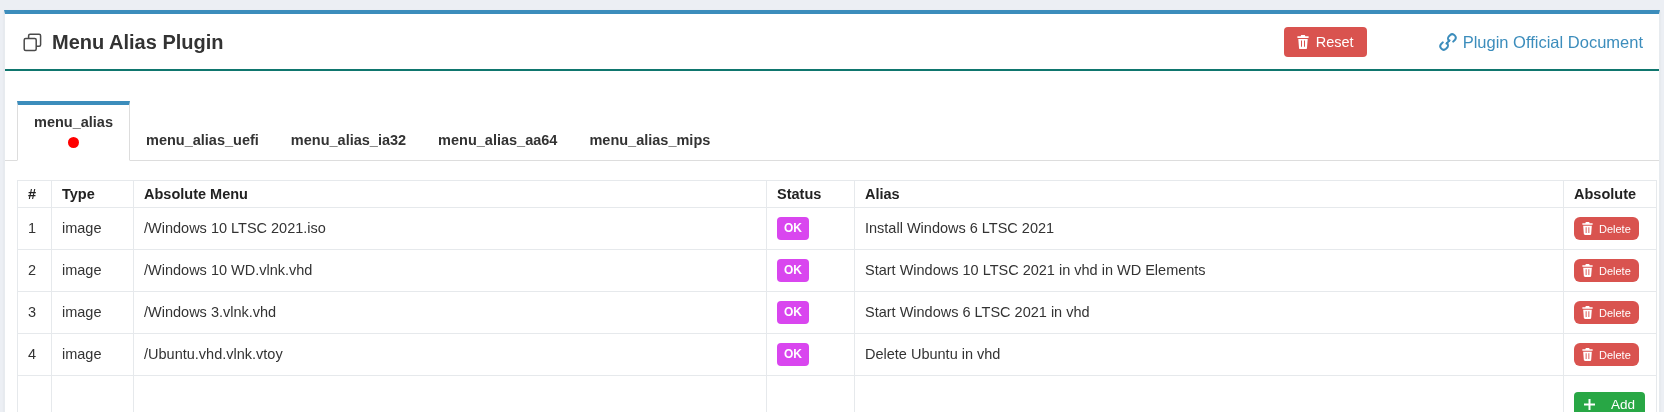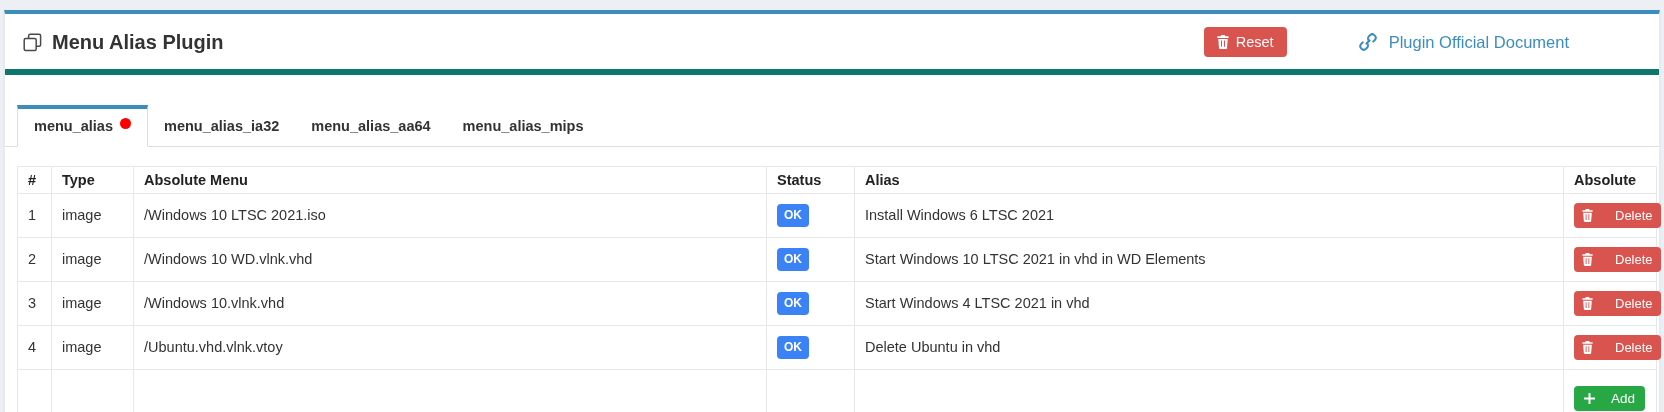--- a/index.html
+++ b/index.html
@@ -16,60 +16,61 @@
     border:1px solid #e7ebef;
     border-top:4px solid #3c8dbc;
     border-radius:0 0 3px 3px;
     box-shadow:0 1px 2px rgba(0,0,0,.08);
     min-height:394px;
   }
   
   .box-header {
     display:flex; align-items:center;
     padding:13px 16px 12px 18px;
-    border-bottom:6px solid #0f766e;
+    border-bottom:2px solid #0f766e;
   }
   .title-icon { display:inline-flex; margin-right:10px; }
   .page-title { font-size:20px; font-weight:bold; color:#333; margin:0; flex:1; }
   .btn { border:none; cursor:pointer; color:#fff; border-radius:4px;
          display:inline-flex; align-items:center; font-family:inherit; }
   .btn-reset { background:#d9534f; font-size:14.5px; padding:7px 13px; gap:7px; }
   .doc-link { color:#3c8dbc; font-size:16.5px; text-decoration:none;
-              display:inline-flex; align-items:center; gap:12px;
-              margin-left:72px; margin-right:74px; cursor:pointer; }
+              display:inline-flex; align-items:center; gap:6px;
+              margin-left:72px; cursor:pointer; }
   
   .tabs { display:flex; align-items:flex-end; margin-top:30px; padding-left:12px;
           border-bottom:1px solid #ddd; }
   .tab {
     font-size:14.5px; font-weight:bold; color:#333;
     padding:12px 15px; margin-bottom:-1px; cursor:pointer;
-    display:flex; align-items:flex-start; gap:7px;
+    display:flex; align-items:center; gap:7px;
     border:1px solid transparent;
+    flex-direction:column;
   }
   .tab.active {
     background:#fff;
     border:1px solid #ddd;
     border-top:4px solid #3c8dbc;
     border-bottom-color:#fff;
     padding:9px 16px 12px 16px;
   }
   .dot { width:11px; height:11px; border-radius:50%; background:#ff0000; display:inline-block; }
   
   table { border-collapse:collapse; table-layout:fixed;
           margin:19px 12px 0 12px; width:1640px; }
   col.c-idx{width:34px;} col.c-type{width:82px;} col.c-path{width:633px;}
   col.c-status{width:88px;} col.c-alias{width:auto;} col.c-op{width:93px;}
   th, td { border:1px solid #e6e9ec; text-align:left; vertical-align:middle;
            font-size:14.5px; color:#333; }
   th { font-weight:bold; color:#222; padding:5px 8px 5px 10px; }
   td { padding:9px 8px 9px 10px; line-height:1.25; }
   tr.add-row td { height:57px; }
-  .badge-ok { display:inline-block; background:#3b82f6; color:#fff;
+  .badge-ok { display:inline-block; background:#d946ef; color:#fff;
               font-size:12px; font-weight:bold; padding:4px 7px; border-radius:4px; }
-  .btn-delete { background:#d9534f; font-size:13px; padding:5px 8px; gap:22px; }
+  .btn-delete { background:#d9534f; font-size:11px; padding:5px 8px; gap:6px;border-radius:6px; }
   .btn-add { background:#28a745; font-size:13.5px; padding:5px 10px; gap:16px; }
   .ic { display:inline-flex; align-items:center; }
 </style>
 </head>
 <body>
 
 <div class="box">
 
   <div class="box-header">
     <span class="title-icon">
@@ -99,20 +100,23 @@
       </span>
       <span>Plugin Official Document</span>
     </a>
   </div>
 
   <div class="tabs" id="tabs">
       <div class="tab active">
     <span class="tab-label">menu_alias</span>
   <span class="dot"></span>
       </div>
+      <div class="tab">
+    <span class="tab-label">menu_alias_uefi</span>
+  </div>
       <div class="tab">
     <span class="tab-label">menu_alias_ia32</span>
   </div>
       <div class="tab">
     <span class="tab-label">menu_alias_aa64</span>
   </div>
       <div class="tab">
     <span class="tab-label">menu_alias_mips</span>
   </div>
     </div>
@@ -163,23 +167,23 @@
       <svg width="11" height="13" viewBox="0 0 12 14">
         <path fill="#fff" d="M4.2 0h3.6l.6 1.2H11.6v1.7H.4V1.2h3.2zM1.3 3.9h9.4l-.7 9.1c0 .55-.5 1-1 1H3c-.5 0-1-.45-1-1zM4 5.5v6.3h1V5.5zM7 5.5v6.3h1V5.5z"></path>
       </svg>
     </span>
     <span class="lbl">Delete</span>
   </button></td>
         </tr>
         <tr>
           <td>3</td>
           <td>image</td>
-          <td>/Windows 10.vlnk.vhd</td>
-          <td><span class="badge-ok">OK</span></td>
-          <td>Start Windows 4 LTSC 2021 in vhd</td>
+          <td>/Windows 3.vlnk.vhd</td>
+          <td><span class="badge-ok">OK</span></td>
+          <td>Start Windows 6 LTSC 2021 in vhd</td>
           <td><button class="btn btn-delete">
     <span class="ic">
       <svg width="11" height="13" viewBox="0 0 12 14">
         <path fill="#fff" d="M4.2 0h3.6l.6 1.2H11.6v1.7H.4V1.2h3.2zM1.3 3.9h9.4l-.7 9.1c0 .55-.5 1-1 1H3c-.5 0-1-.45-1-1zM4 5.5v6.3h1V5.5zM7 5.5v6.3h1V5.5z"></path>
       </svg>
     </span>
     <span class="lbl">Delete</span>
   </button></td>
         </tr>
         <tr>

